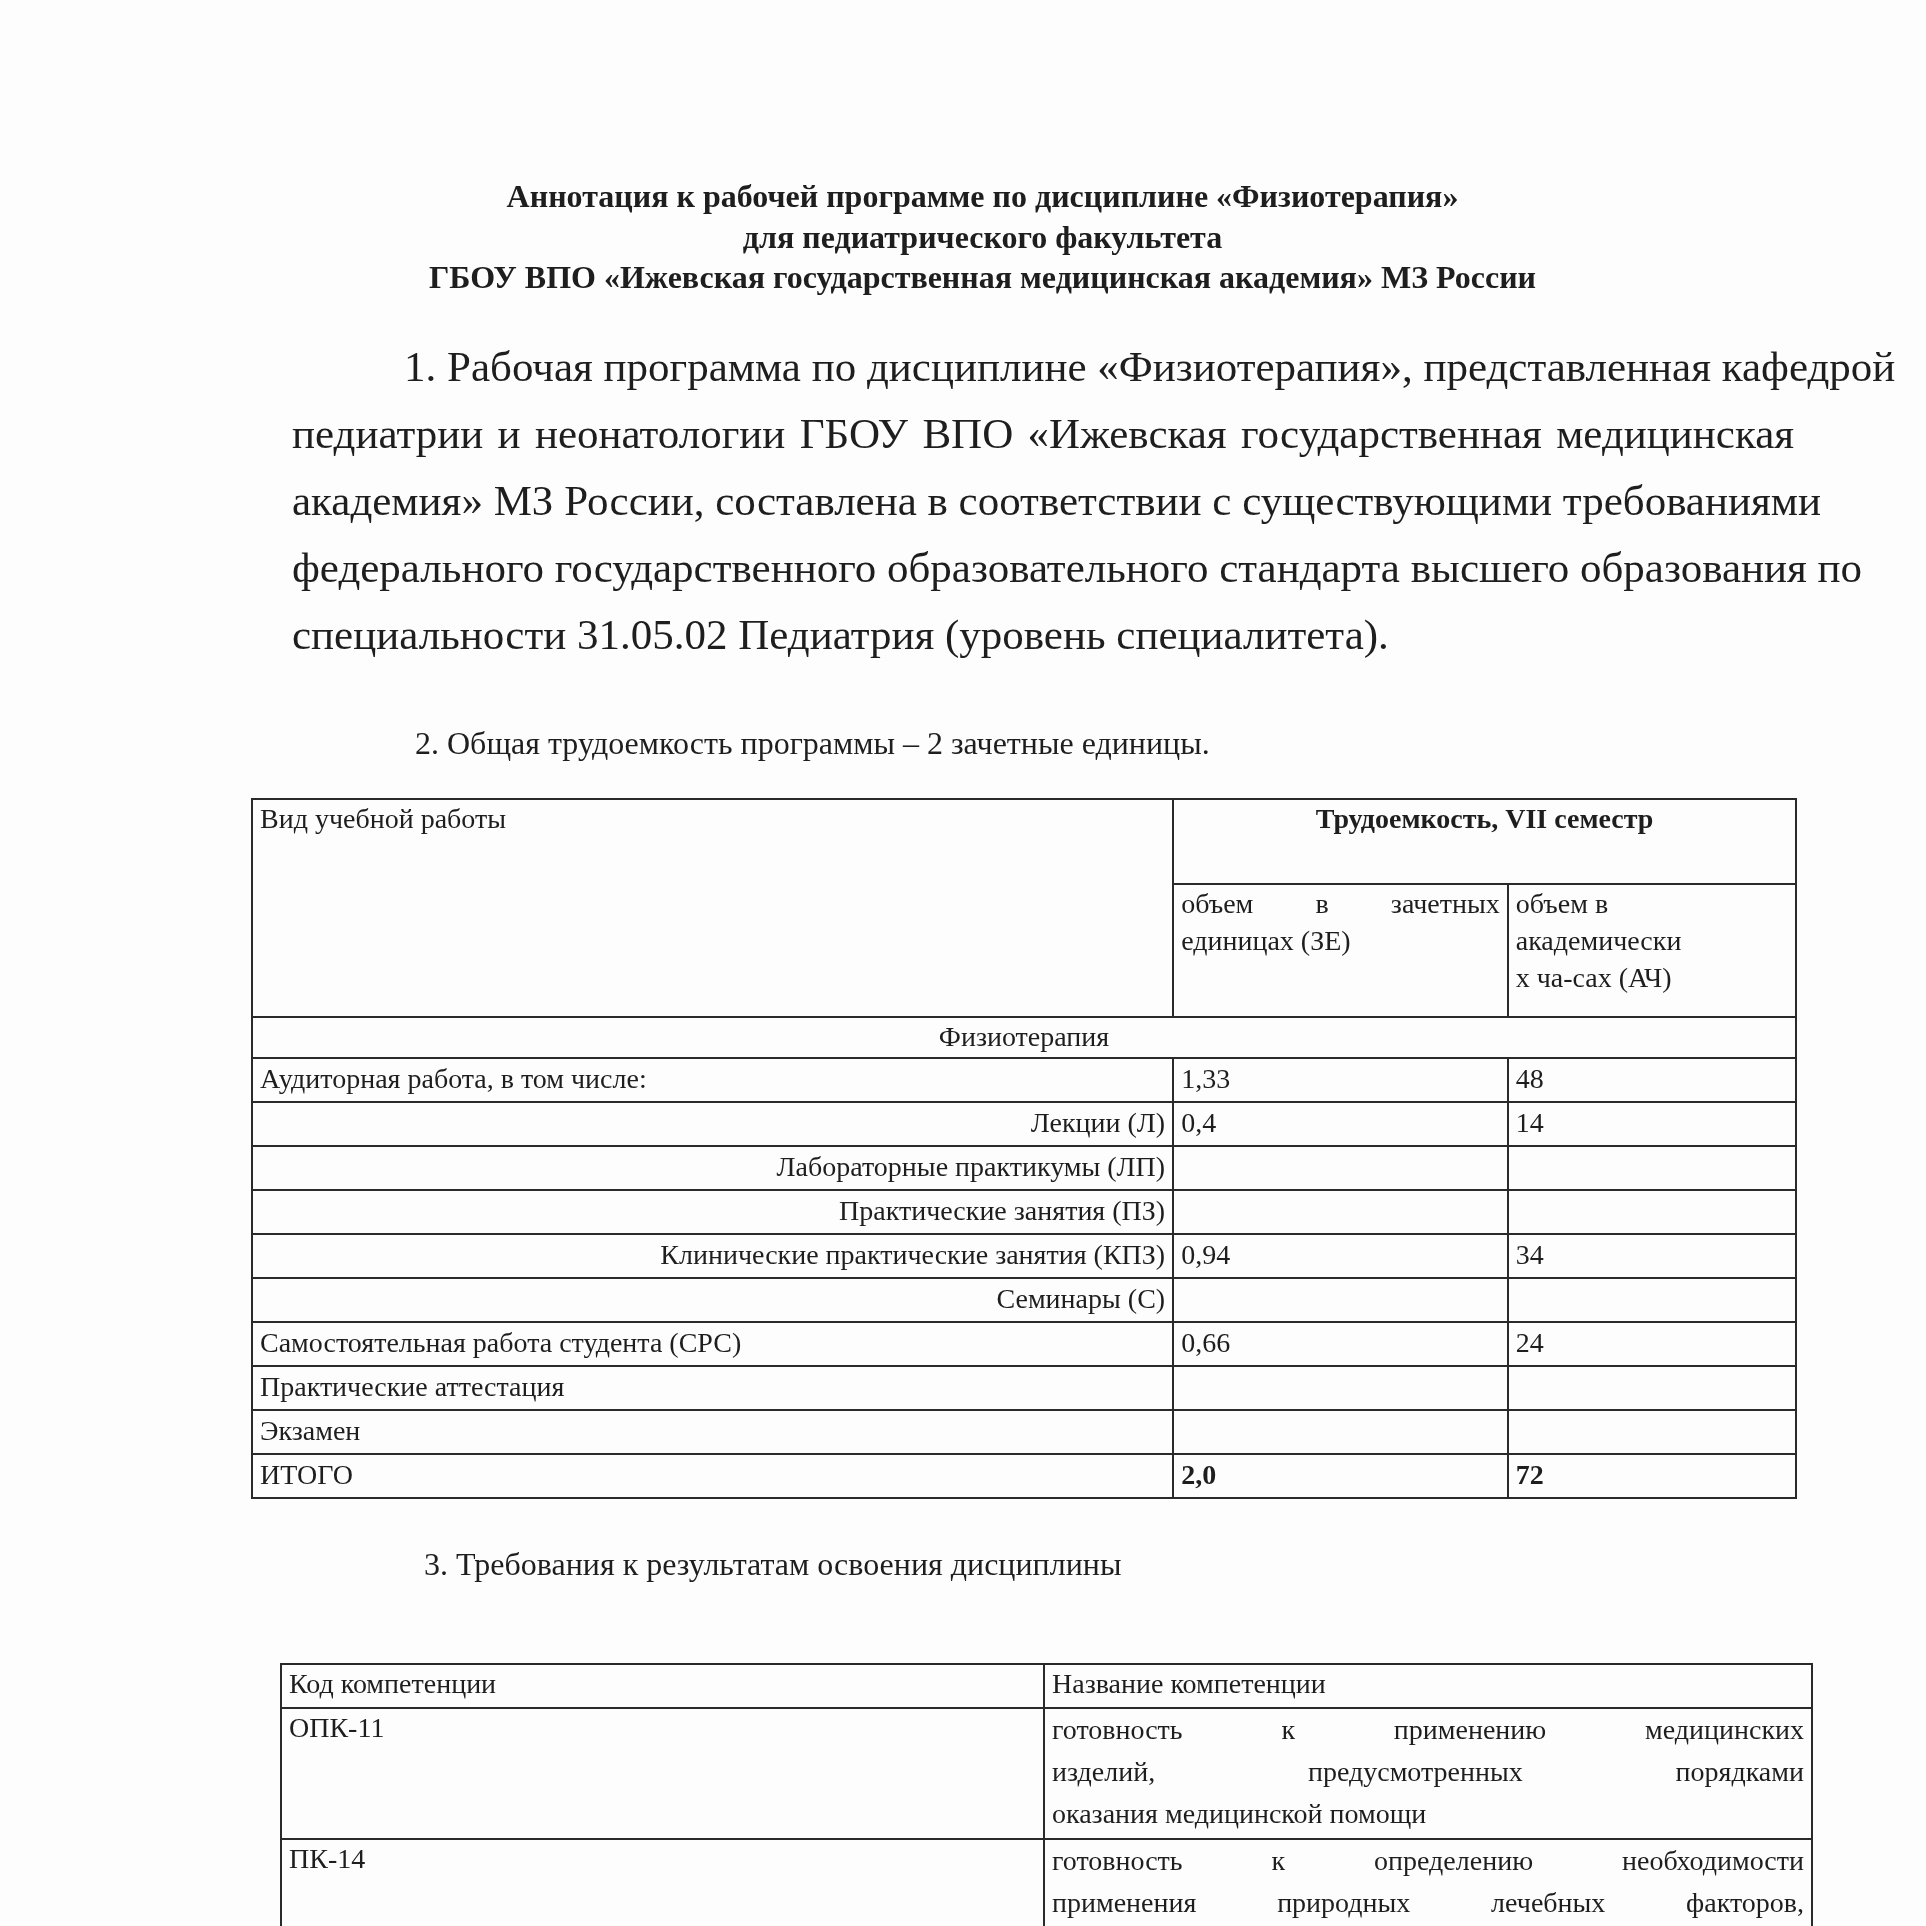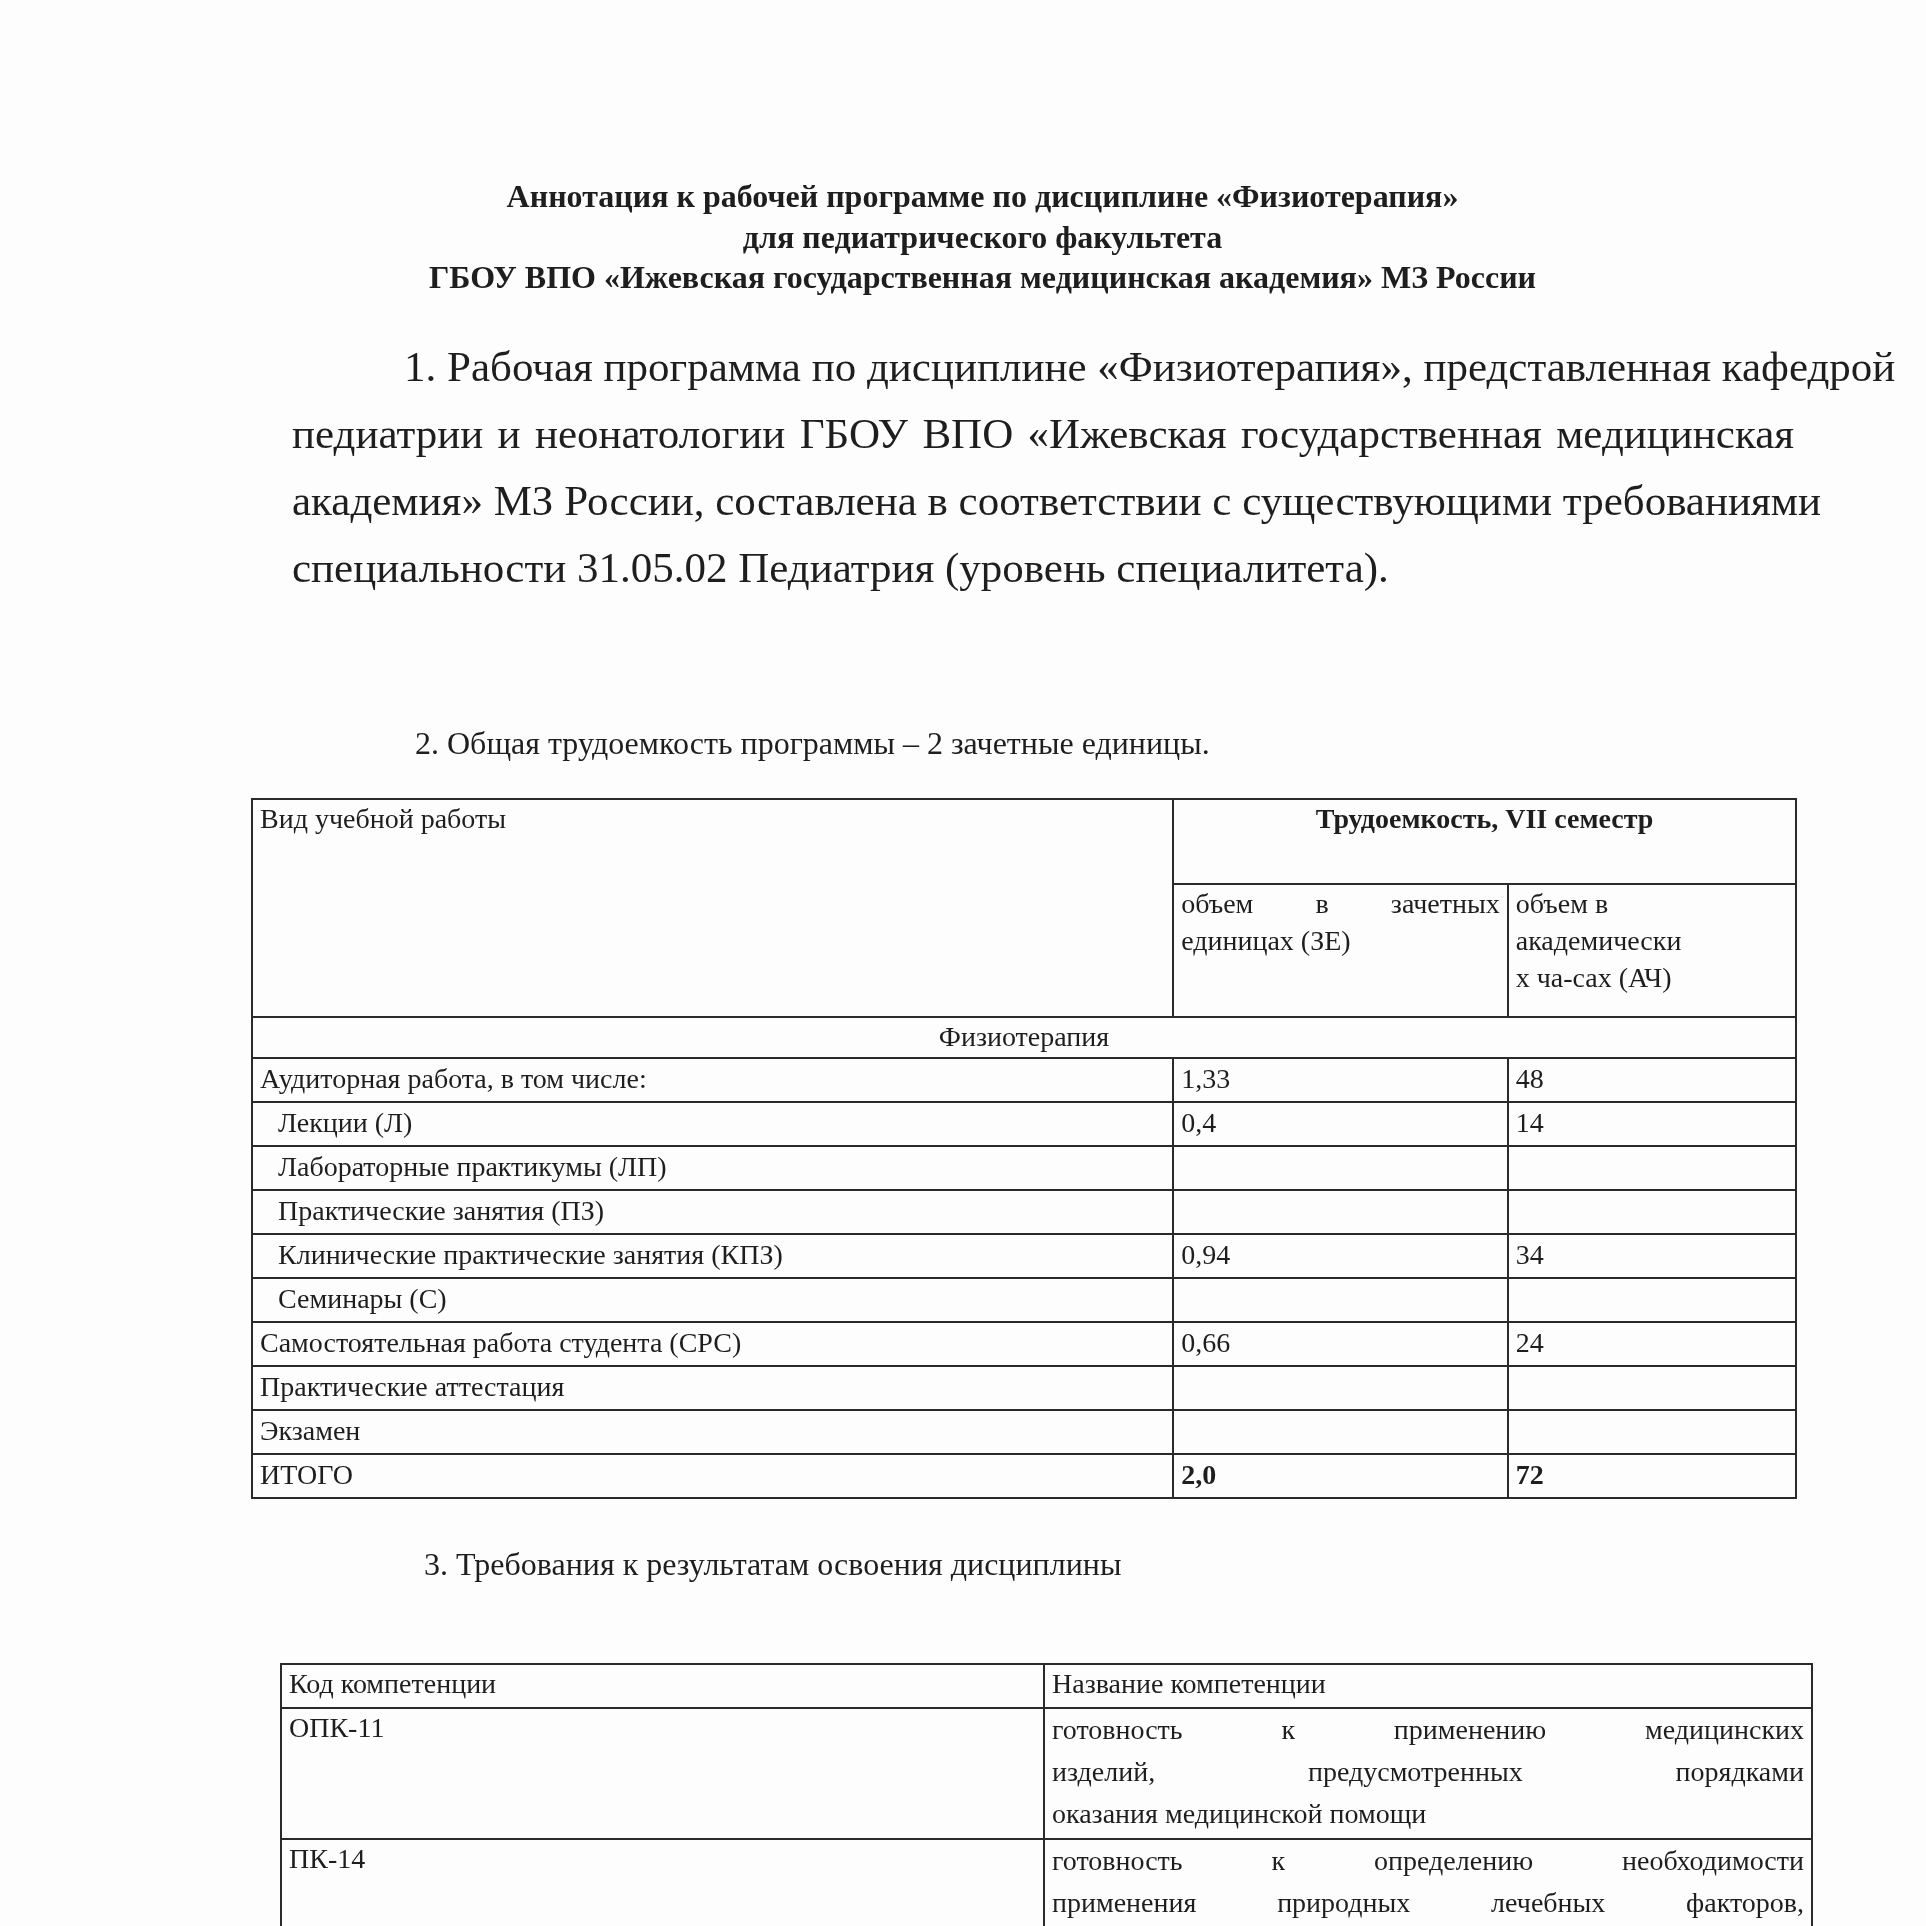--- a/index.html
+++ b/index.html
@@ -25,21 +25,21 @@
   td { border:2.7px solid #2a2a2a; vertical-align:top; padding:0 7px; line-height:37px; }
 
   #t1 { left:251px; top:762px; width:1546px; }
   #t1 td.c1 { width:898px; }
   #t1 td.c2 { width:316px; }
   #t1 td.c3 { width:270px; }
   #t1 .hrow1 td { height:83px; }
   #t1 .hrow2 td { height:131px; }
   #t1 .srow td { height:39px; text-align:center; }
   #t1 .brow td { height:42px; line-height:39px; }
-  #t1 .indent { padding-left:25px; }
+  #t1 .indent { padding-left:25px;text-align:right; }
   #t1 .bold { font-weight:bold; }
   .justify2 { text-align:justify; text-align-last:justify; display:block; }
 
   #t2 { left:280px; top:1627px; width:1533px; }
   #t2 td.k { width:747px; }
   #t2 .hrow td { height:42px; }
   #t2 .r1 td { height:129px; }
   #t2 .r2 td { height:254px; }
   #t2 .jl { display:block; text-align:justify; text-align-last:justify; white-space:nowrap; line-height:42px; }
   #t2 .jl.last { text-align-last:left; }
@@ -48,20 +48,21 @@
 <body>
 
 <div class="abs title" style="top:177px;">Аннотация к рабочей программе по дисциплине «Физиотерапия»</div>
 <div class="abs title" style="top:218px;">для педиатрического факультета</div>
 <div class="abs title" style="top:258px;">ГБОУ ВПО «Ижевская государственная медицинская академия» МЗ России</div>
 
 <div class="abs para" style="top:347px;">
   <span class="line" style="padding-left:112px;">1. Рабочая программа по дисциплине «Физиотерапия», представленная кафедрой</span>
   <span class="line">педиатрии и неонатологии ГБОУ ВПО «Ижевская государственная медицинская</span>
   <span class="line">академия» МЗ России, составлена в соответствии с существующими требованиями</span>
+  <span class="line">федерального государственного образовательного стандарта высшего образования по</span>
   <span class="line last">специальности 31.05.02 Педиатрия (уровень специалитета).</span>
 </div>
 
 <div class="abs heading" style="left:401px; top:724px;margin-left:14px;">2. Общая трудоемкость программы – 2 зачетные единицы.</div>
 
 <table id="t1">
   <tbody>
       <tr class="hrow1">
     <td class="c1" rowspan="2">Вид учебной работы</td>
     <td colspan="2" style="text-align:center;font-weight:bold;">Трудоемкость, VII семестр</td>

